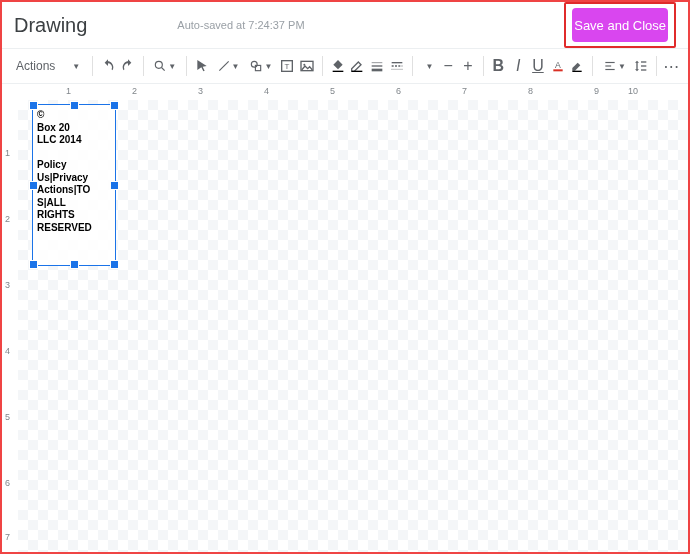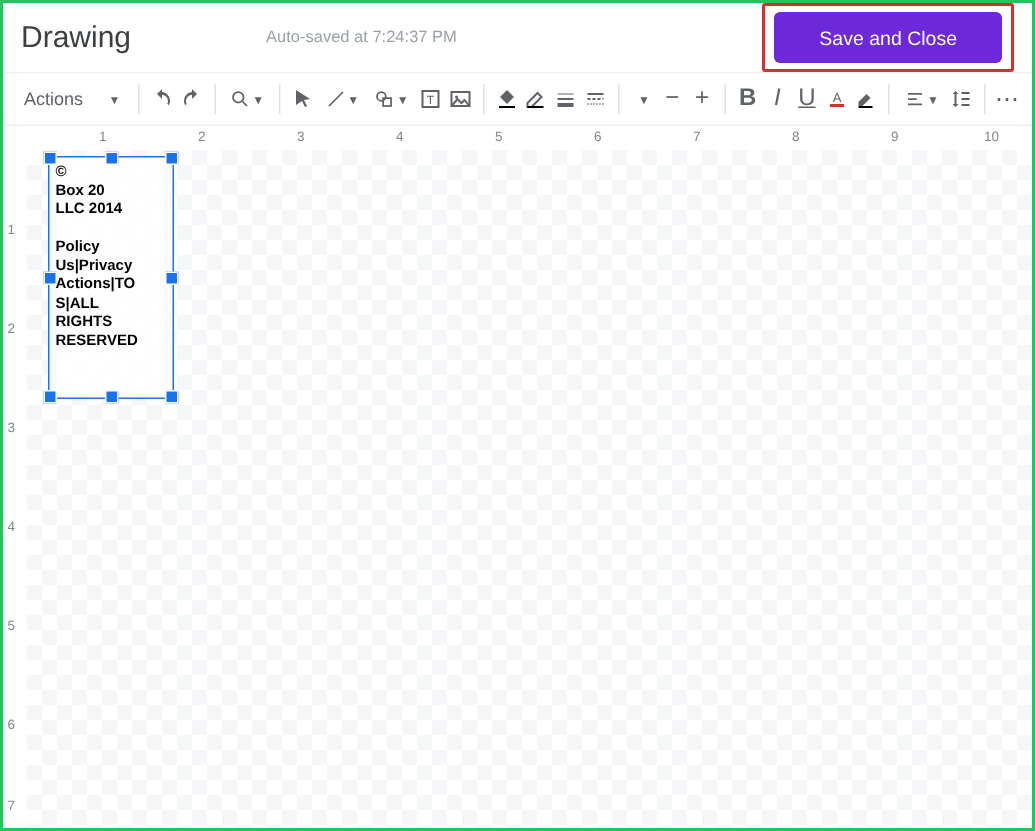--- a/index.html
+++ b/index.html
@@ -1,23 +1,23 @@
 <!DOCTYPE html>
 <html><head>
 <meta charset="utf-8">
 <style>
   html,body{margin:0;padding:0;font-family:Arial,Helvetica,sans-serif;background:#fff}
-  .frame{width:686px;height:550px;border:2px solid #22c55e;position:relative;overflow:hidden;background:#fff}
+  .frame{width:686px;height:550px;border:2px solid #ef4444;position:relative;overflow:hidden;background:#fff}
 
   
   .header{display:flex;align-items:center;height:46px;padding:0 12px}
   .title{font-size:20px;color:#3c4043;flex:0 0 auto;margin-right:90px}
   .autosave{font-size:11px;color:#9aa0a6}
   .spacer{flex:1}
-  .save-btn{background:#6d28d9;color:#fff;border:none;border-radius:4px;font-size:13px;font-weight:500;height:34px;padding:0 30px;cursor:pointer}
+  .save-btn{background:#d946ef;color:#fff;border:none;border-radius:4px;font-size:13px;font-weight:500;height:34px;padding:0 2px;cursor:pointer}
   .save-btn-wrap{border:2px solid #e02b2b;border-radius:2px;padding:4px 6px;display:flex;align-items:center}
 
   
   .toolbar{height:34px;border-top:1px solid #eceff1;border-bottom:1px solid #eceff1;display:flex;align-items:center;padding:0 8px;gap:2px}
   .tbtn{width:26px;height:26px;display:flex;align-items:center;justify-content:center;border-radius:3px;cursor:pointer;color:#5f6368}
   .tbtn svg{width:16px;height:16px;display:block}
   .tlabel{font-size:12px;color:#5f6368;padding:0 6px;cursor:pointer;display:flex;align-items:center;gap:16px}
   .tsep{width:1px;height:20px;background:#e0e0e0;margin:0 4px}
   .caret{font-size:8px;margin-left:1px}
 
@@ -194,21 +194,21 @@
     <div class="hruler">
       <span class="tick" style="left:48px">1</span>
       <span class="tick" style="left:114px">2</span>
       <span class="tick" style="left:180px">3</span>
       <span class="tick" style="left:246px">4</span>
       <span class="tick" style="left:312px">5</span>
       <span class="tick" style="left:378px">6</span>
       <span class="tick" style="left:444px">7</span>
       <span class="tick" style="left:510px">8</span>
       <span class="tick" style="left:576px">9</span>
-      <span class="tick" style="left:638px">10</span>
+      <span class="tick" style="left:610px">10</span>
     </div>
     <div class="vruler">
       <span class="tick" style="top:48px">1</span>
       <span class="tick" style="top:114px">2</span>
       <span class="tick" style="top:180px">3</span>
       <span class="tick" style="top:246px">4</span>
       <span class="tick" style="top:312px">5</span>
       <span class="tick" style="top:378px">6</span>
       <span class="tick" style="top:432px">7</span>
     </div>

